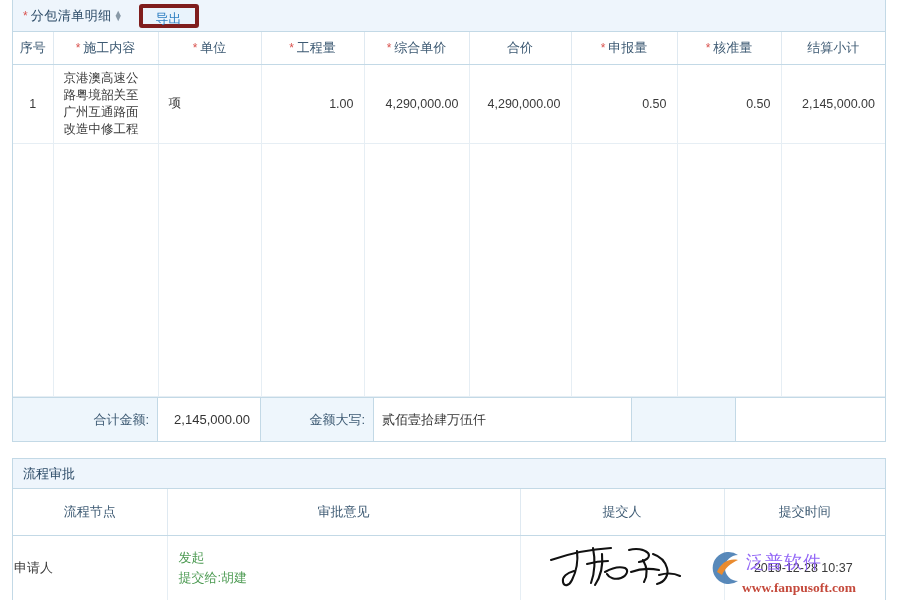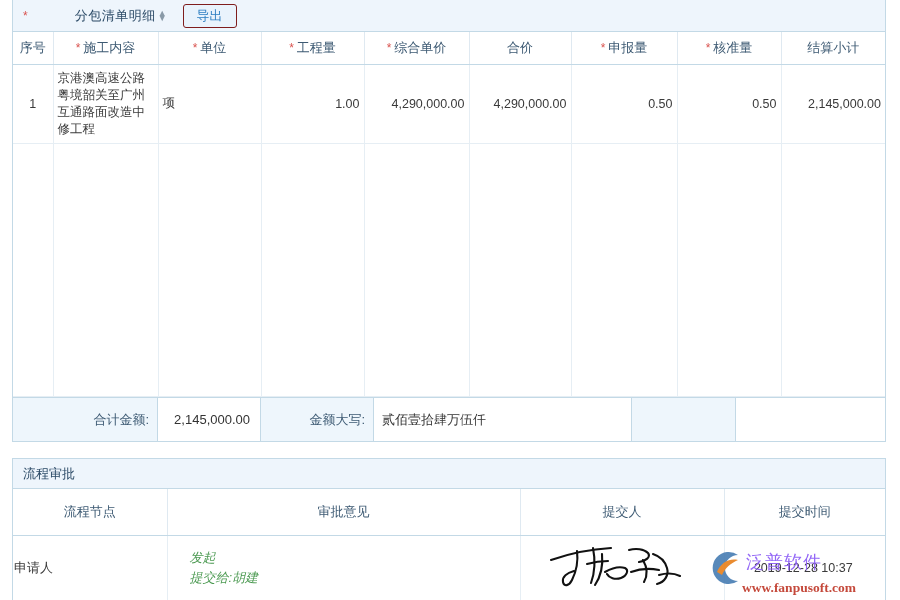--- a/index.html
+++ b/index.html
@@ -32,35 +32,34 @@
     border-bottom: 1px solid #c3d9e6;
     display: flex;
     align-items: center;
     padding-left: 10px;
   }
   .req-star { color: #d9534f; font-size: 12px; margin-right: 3px; line-height: 1; }
   .panel-title {
     font-size: 13px;
     color: #2b4a66;
     letter-spacing: .5px;
-    margin-left: 44px;
   }
   .sorter {
     display: inline-flex;
     flex-direction: column;
     margin-left: 2px;
     line-height: 5px;
     color: #8a9aa8;
     font-size: 9px;
   }
   .btn-export {
     margin-left: 16px;
     height: 24px;
     padding: 0 13px;
-    border: 1px solid #7f1d1d;
+    border: 4px solid #7f1d1d;
     border-radius: 3px;
     background: #e9f3fc;
     color: #2e7fc1;
     font-size: 13px;
     line-height: 22px;
     cursor: pointer;
   }
 
   
   table.grid {
@@ -77,21 +76,21 @@
     background: #ffffff;
     border-right: 1px solid #dfe9f1;
     border-bottom: 1px solid #c3d9e6;
     font-size: 13px;
     white-space: nowrap;
   }
   table.grid th:last-child { border-right: none; }
   table.grid td {
     border-right: 1px solid #e6eef4;
     border-bottom: 1px solid #e6eef4;
-    padding: 5px 4px;
+    padding: 5px 10px;
     vertical-align: middle;
     color: #3a3a3a;
   }
   table.grid td:last-child { border-right: none; }
   .c-idx   { text-align: center; }
   .c-text  { text-align: left; line-height: 17px; }
   .c-unit  { text-align: left; padding-left: 10px; }
   .c-num   { text-align: right; padding-right: 12px; }
 
   .grid-body-filler { height: 253px; }
@@ -147,21 +146,21 @@
   }
   table.flow th:last-child { border-right: none; text-align: center; }
   table.flow td {
     height: 66px;
     border-right: 1px solid #e6eef4;
     vertical-align: middle;
     color: #3a3a3a;
   }
   table.flow td:last-child { border-right: none; }
   .flow-node { text-align: left; }
-  .flow-opinion { padding-left: 22px; color: #4c9a52; line-height: 20px; font-style: italic; }
+  .flow-opinion { padding-left: 11px; color: #4c9a52; line-height: 20px; }
   .flow-opinion .l1 { color: #4c9a52; }
   .flow-opinion .l2 { color: #4c9a52; }
   .flow-person { text-align: center; position: relative; }
   .flow-time { text-align: center; color: #444; font-size: 12.5px; padding-right: 4px; margin-top: 8px; }
 
   .sign-wrap { display: flex; justify-content: center; align-items: center; }
 
   
   .watermark {
     position: absolute;

